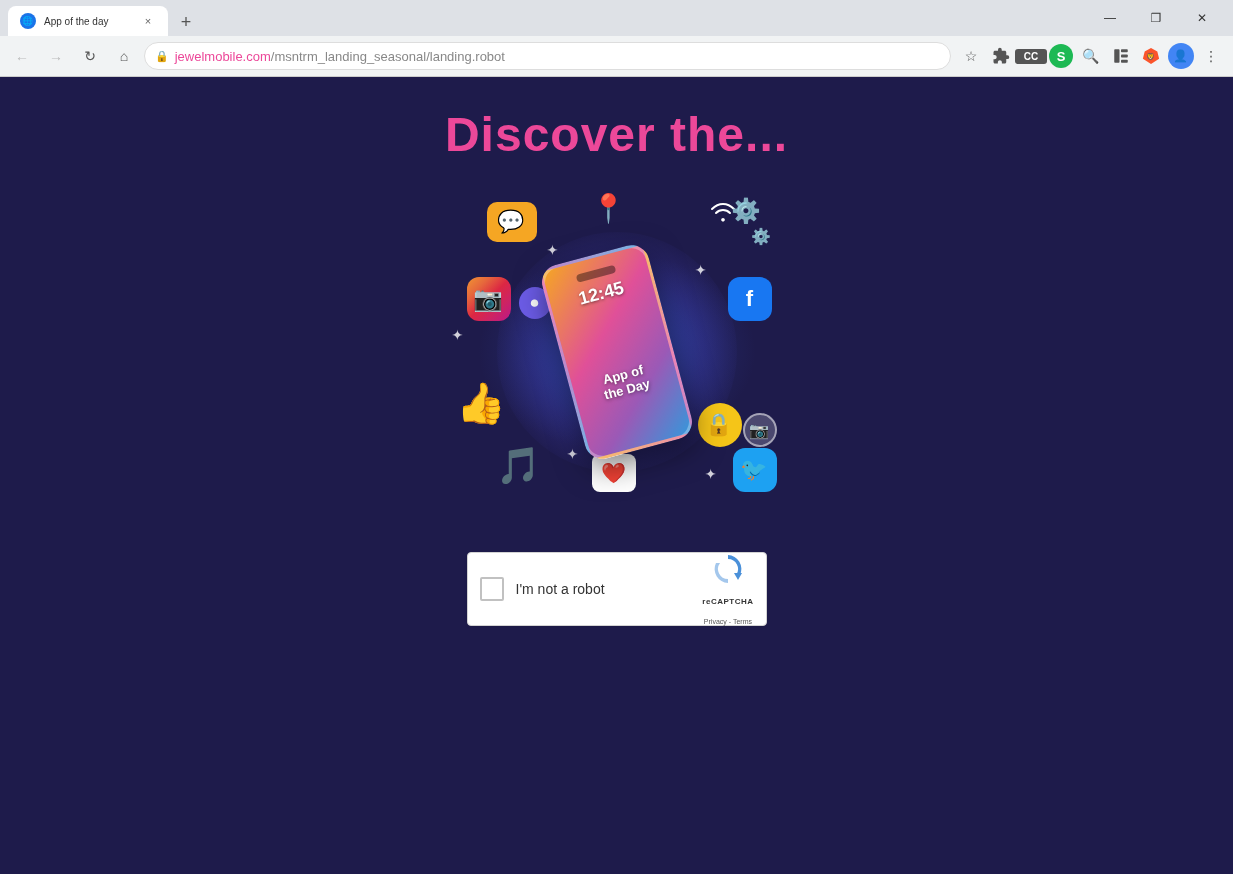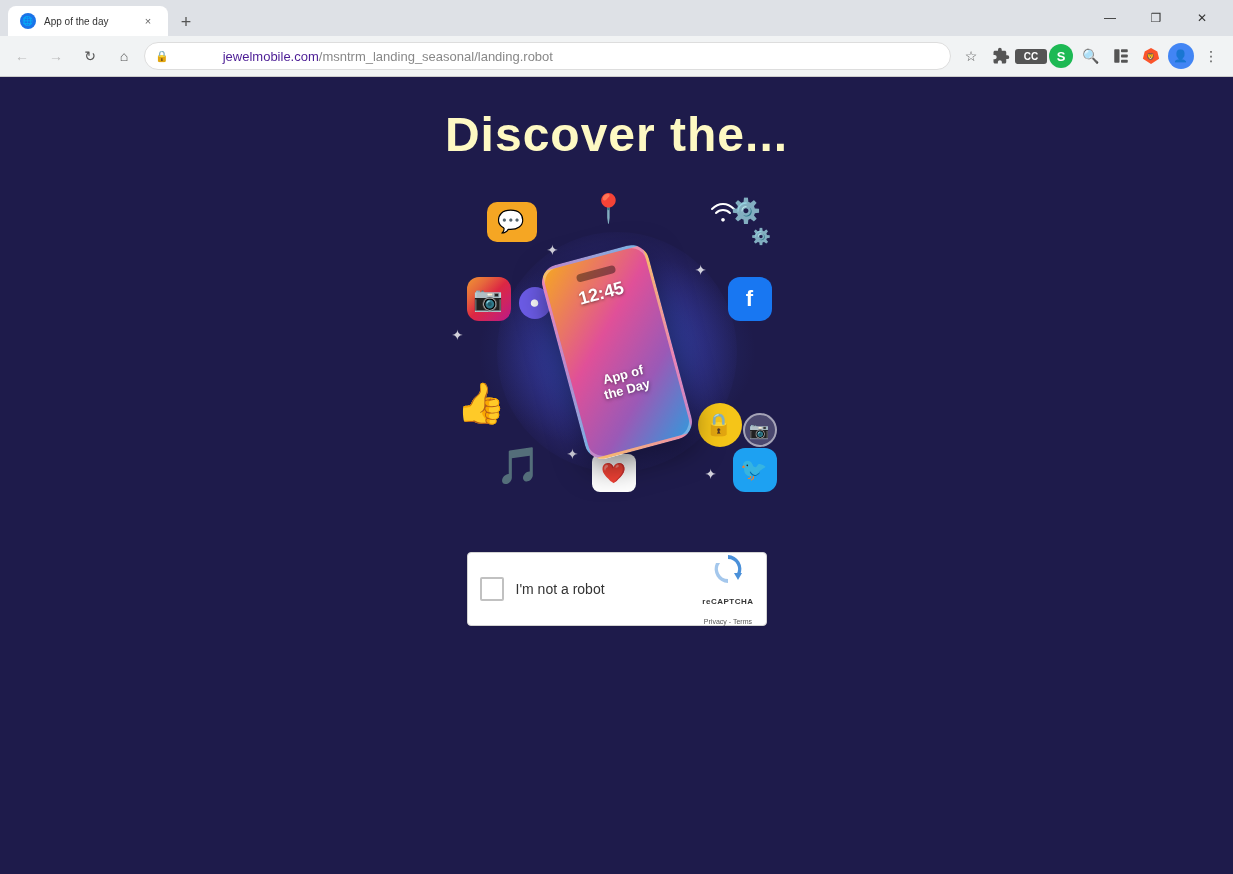--- a/index.html
+++ b/index.html
@@ -130,21 +130,21 @@
     }
     .url-lock {
       font-size: 11px;
       color: #666;
     }
     .url-text {
       flex: 1;
       font-size: 13px;
       color: #333;
     }
-    .url-text .domain { color: #4c1d95; margin-left: 48px; }
+    .url-text .domain { color: #ec4899; }
     .url-text .path { color: #888; }
     .toolbar-icons {
       display: flex;
       align-items: center;
       gap: 2px;
     }
     .toolbar-icon {
       width: 28px;
       height: 28px;
       border-radius: 50%;
@@ -187,21 +187,21 @@
       display: flex;
       flex-direction: column;
       align-items: center;
       justify-content: flex-start;
       padding-top: 30px;
     }
 
     .discover-text {
       font-size: 48px;
       font-weight: 700;
-      color: #fef9c3;
+      color: #ec4899;
       text-align: center;
       margin-bottom: 20px;
       letter-spacing: 1px;
     }
 
     .hero-image-container {
       position: relative;
       width: 340px;
       height: 340px;
       margin-bottom: 30px;

